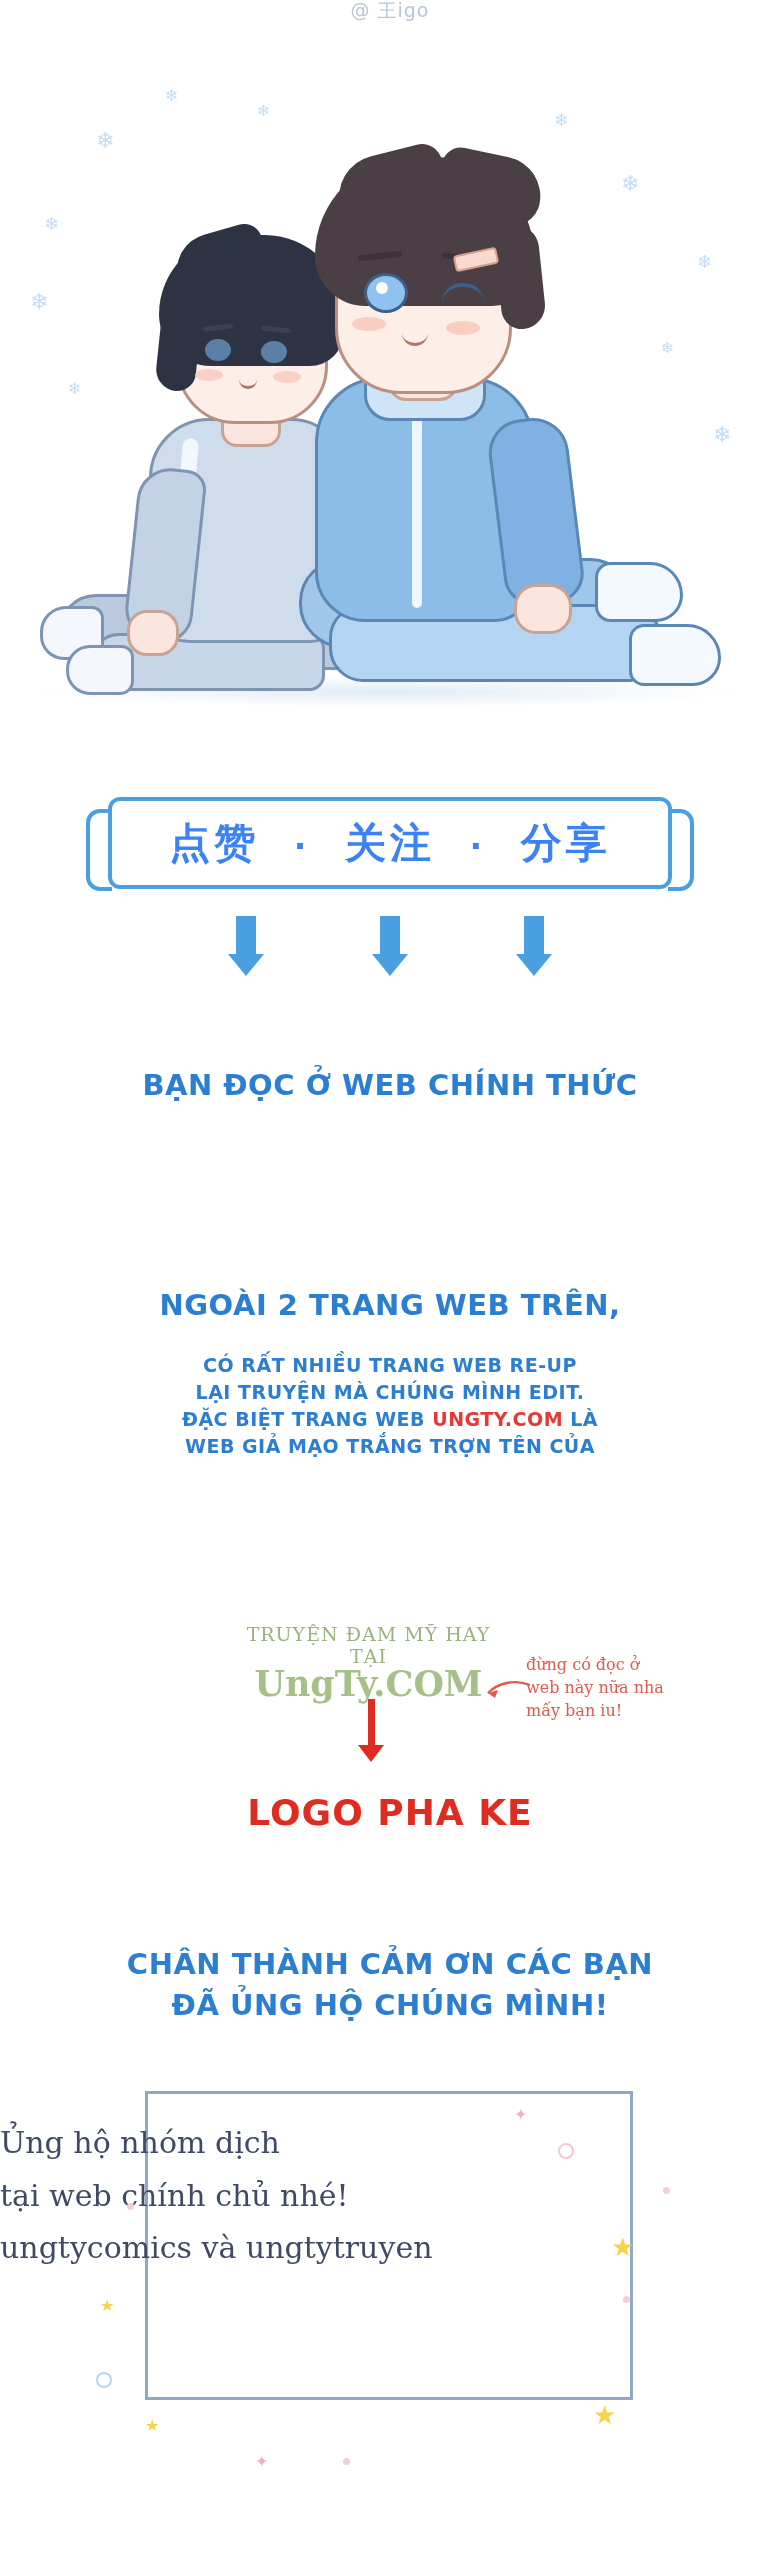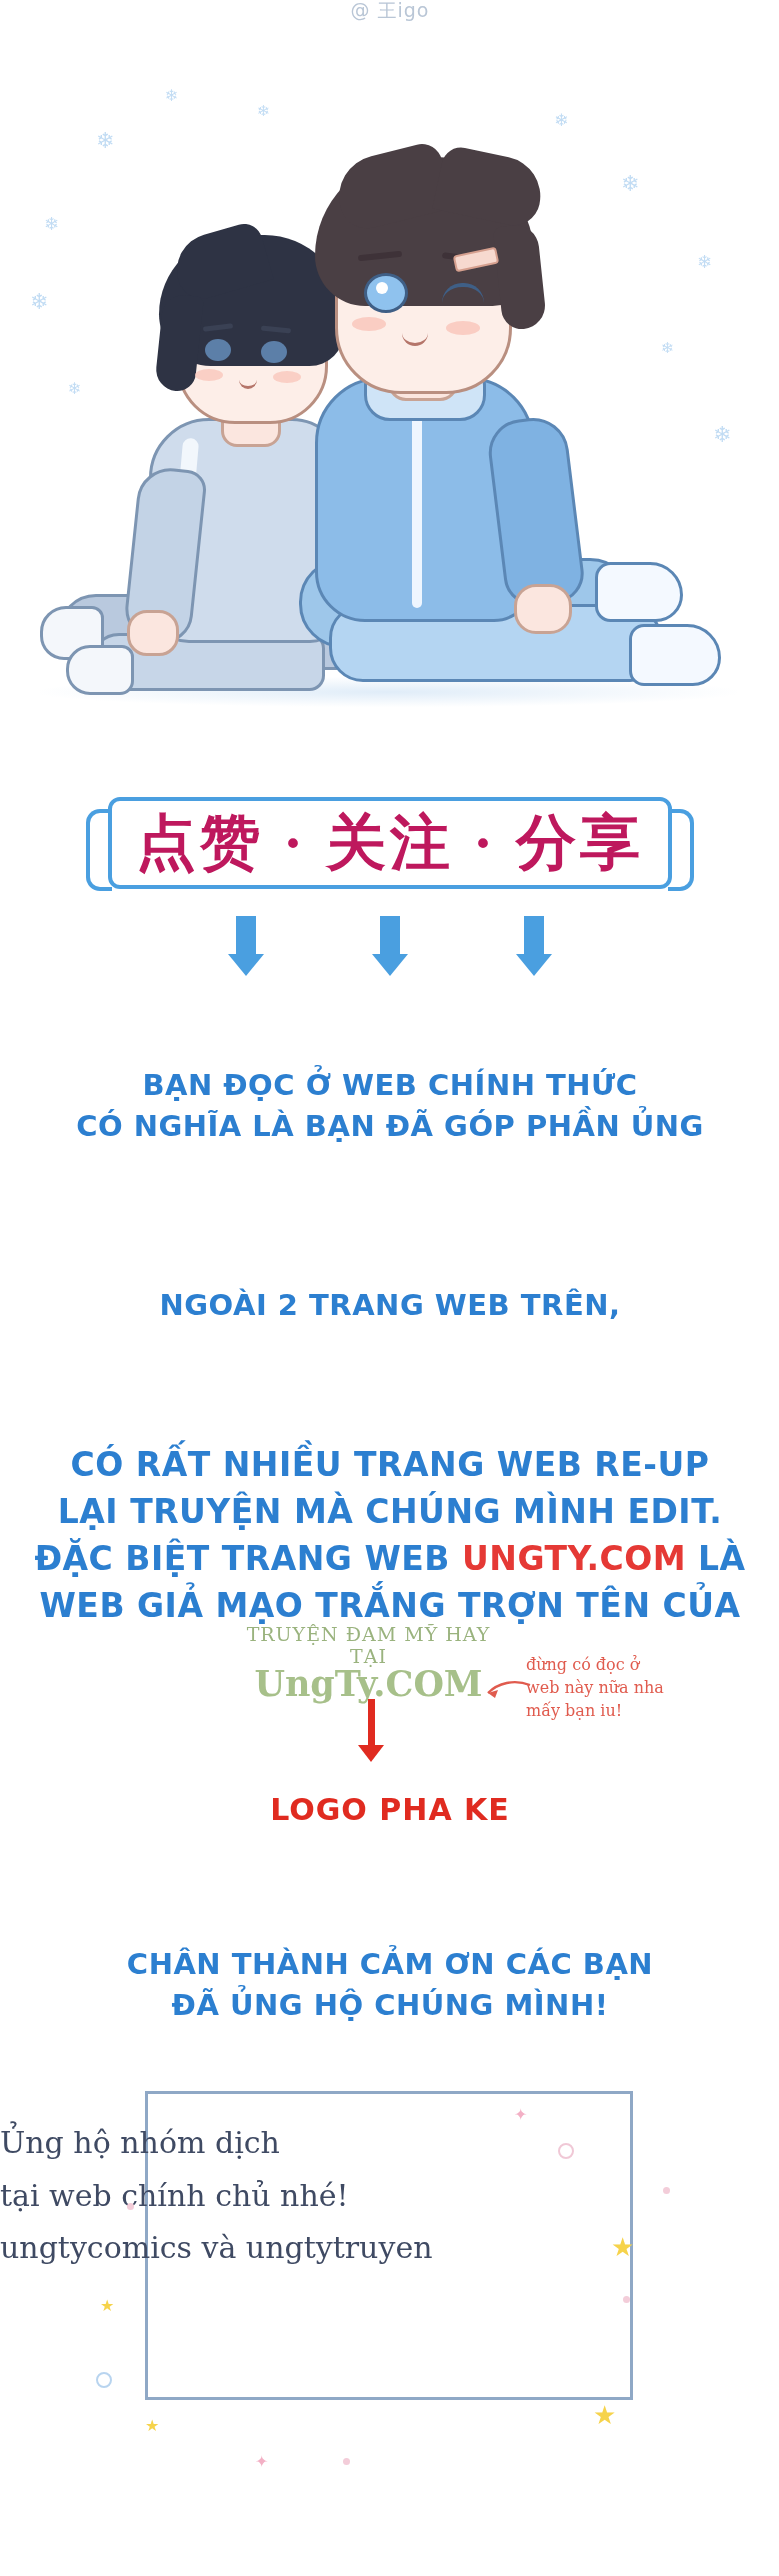--- a/index.html
+++ b/index.html
@@ -264,24 +264,24 @@
     content: "";
     position: absolute;
     top: 8px;
     width: 22px;
     height: 74px;
     border: 4px solid #4a9fe0;
   }
   .banner-inner::before { left: -26px; border-right: none; border-radius: 14px 0 0 14px; }
   .banner-inner::after { right: -26px; border-left: none; border-radius: 0 14px 14px 0; }
   .banner-text {
-    font-family: Liberation Serif, serif;
-    font-size: 60px;
+    font-family: Liberation Mono, monospace;
+    font-size: 41px;
     font-weight: bold;
-    color: #be185d;
+    color: #3b82f6;
     letter-spacing: 4px;
     white-space: nowrap;
   }
 
   
   .arrows {
     position: absolute;
     top: 916px;
     left: 0;
     width: 100%;
@@ -310,21 +310,21 @@
     color: #2c7fd0;
     font-weight: bold;
     line-height: 1.42;
     letter-spacing: 0.5px;
   }
   .block .line { display: block; white-space: nowrap; }
   .hl { color: #e53935; }
 
   #block1 { top: 1065px; font-size: 29px; }
   #block2 { top: 1285px; font-size: 29px; }
-  #block3 { top: 1442px; font-size: 33px; }
+  #block3 { top: 1352px; font-size: 19px; }
   #block5 { top: 1944px; font-size: 29px; }
 
   
   .fake-logo-wrap {
     position: absolute;
     top: 1623px;
     left: 239px;
     width: 259px;
     text-align: center;
   }
@@ -372,21 +372,21 @@
     border-right: 13px solid transparent;
     border-top: 17px solid #e02b20;
   }
   .fake-logo-label {
     position: absolute;
     top: 1792px;
     left: 0;
     width: 100%;
     text-align: center;
     font-family: "DejaVu Sans", sans-serif;
-    font-size: 30px;
+    font-size: 36px;
     font-weight: bold;
     color: #e02b20;
     letter-spacing: 1px;
   }
 
   
   .card {
     position: absolute;
     top: 2091px;
     left: 145px;
@@ -508,21 +508,20 @@
       <div class="arrow-head"></div>
     </div>
     <div class="arrow">
       <div class="arrow-stem"></div>
       <div class="arrow-head"></div>
     </div>
   </div>
 
   <div class="block" id="block1">
     <span class="line">BẠN ĐỌC Ở WEB CHÍNH THỨC</span>
-    <span class="line">CÓ NGHĨA LÀ BẠN ĐÃ GÓP PHẦN ỦNG</span>
   </div>
 
   <div class="block" id="block2">
     <span class="line">NGOÀI 2 TRANG WEB TRÊN,</span>
   </div>
 
   <div class="block" id="block3">
     <span class="line">CÓ RẤT NHIỀU TRANG WEB RE-UP</span>
     <span class="line">LẠI TRUYỆN MÀ CHÚNG MÌNH EDIT.</span>
     <span class="line">ĐẶC BIỆT TRANG WEB <span class="hl">UNGTY.COM</span> LÀ</span>

